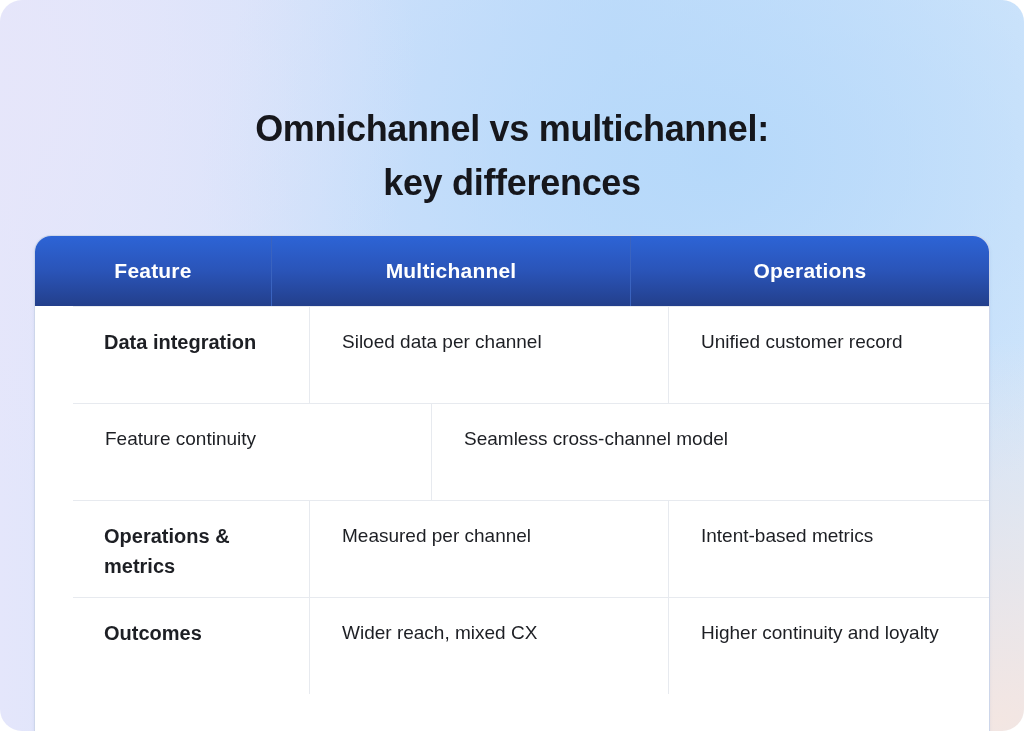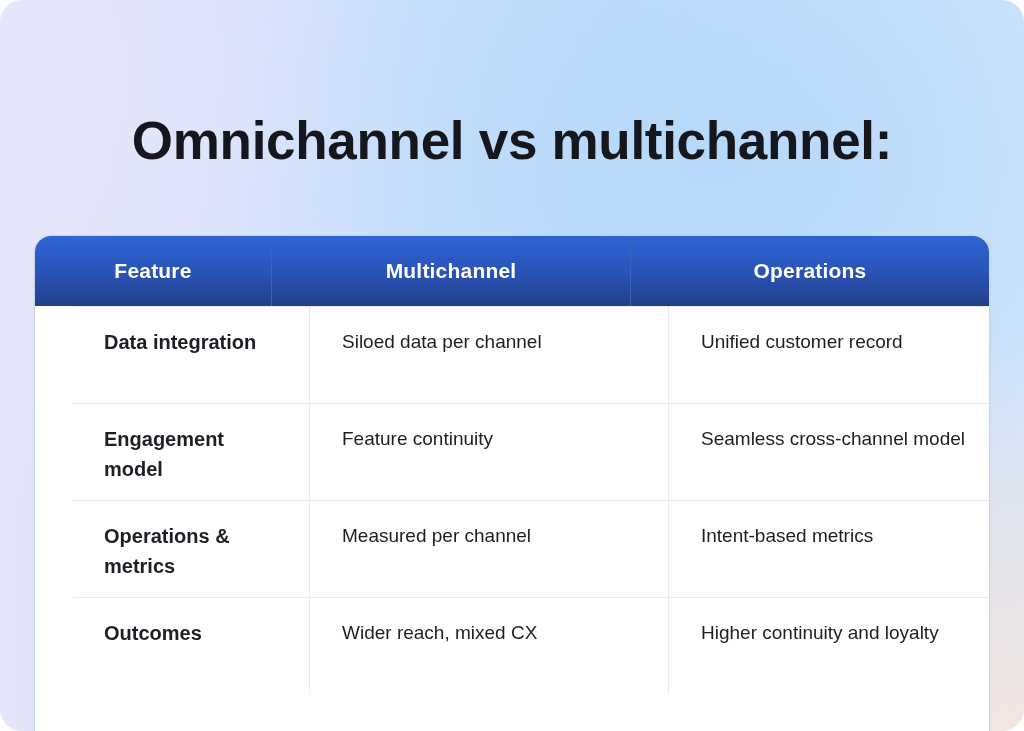--- a/index.html
+++ b/index.html
@@ -24,21 +24,21 @@
       linear-gradient(90deg, #e4e6fb 0%, #d3e2fa 30%, #c3ddfa 60%, #d2e6fb 100%);
   }
   .title {
     position: absolute;
     left: 0;
     top: 78px;
     width: 1024px;
     text-align: center;
     font-family: "Liberation Sans", sans-serif;
     font-weight: bold;
-    font-size: 53px;
+    font-size: 36px;
     line-height: 54px;
     color: #16171c;
     letter-spacing: -0.3px;
   }
   .title span { display: block; }
 
   .table-card {
     position: absolute;
     left: 35px;
     top: 236px;
@@ -102,37 +102,37 @@
   .cell.multi { padding-left: 32px; }
   .cell.omni { padding-left: 32px; padding-right: 12px; }
 </style>
 </head>
 <body>
 
 <div class="canvas">
 
   <h1 class="title">
     <span>Omnichannel vs multichannel:</span>
+    <span>key differences</span>
   </h1>
 
   <div class="table-card">
     <div class="row header-row">
       <div class="header-cell c1">Feature</div>
       <div class="header-cell c2">Multichannel</div>
       <div class="header-cell c3">Operations</div>
     </div>
 
     <div class="row body-row">
       <div class="cell feature c1">Data integration</div>
       <div class="cell multi c2">Siloed data per channel</div>
       <div class="cell omni c3">Unified customer record</div>
     </div>
 
     <div class="row body-row">
-      <div class="cell feature c1">Engagement model</div>
       <div class="cell multi c2">Feature continuity</div>
       <div class="cell omni c3">Seamless cross-channel model</div>
     </div>
 
     <div class="row body-row">
       <div class="cell feature c1">Operations &amp; metrics</div>
       <div class="cell multi c2">Measured per channel</div>
       <div class="cell omni c3">Intent-based metrics</div>
     </div>
 

